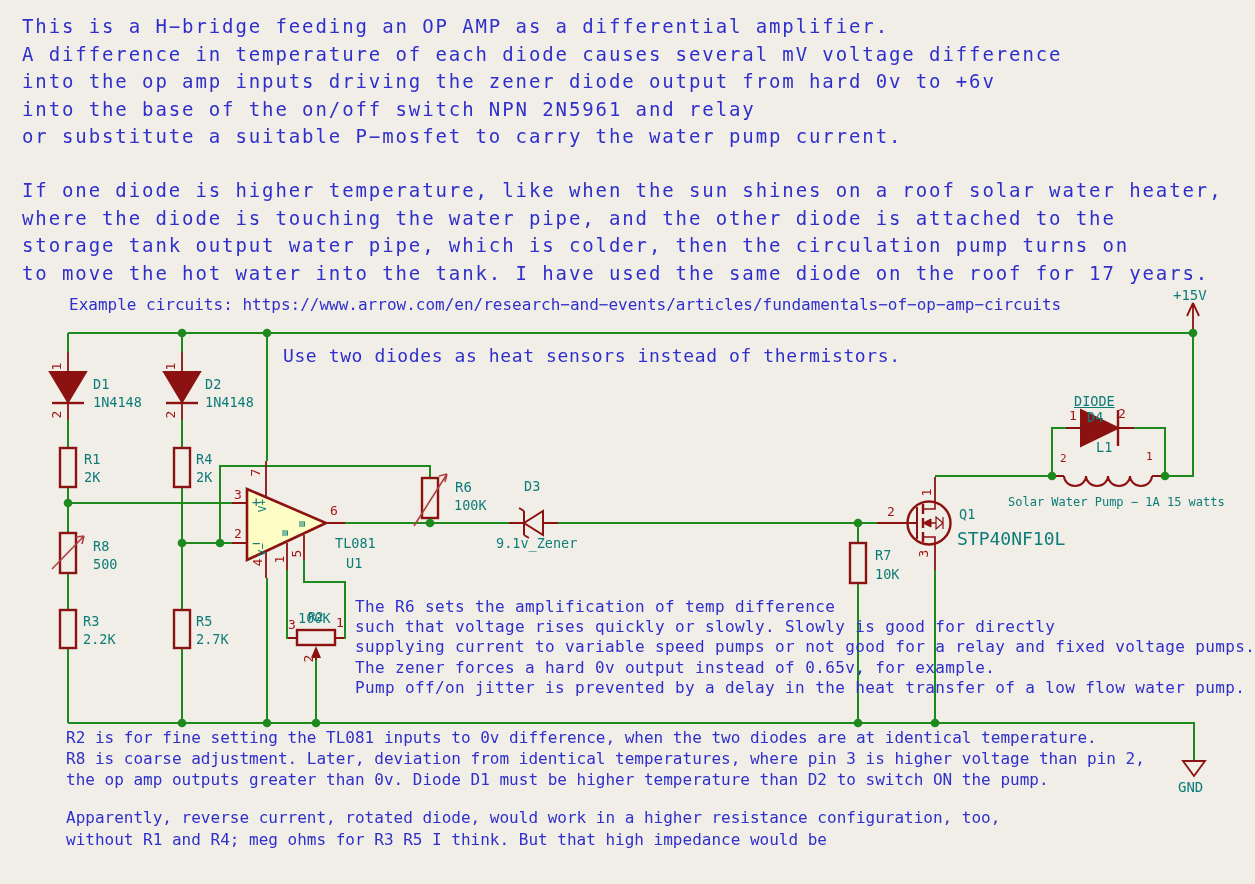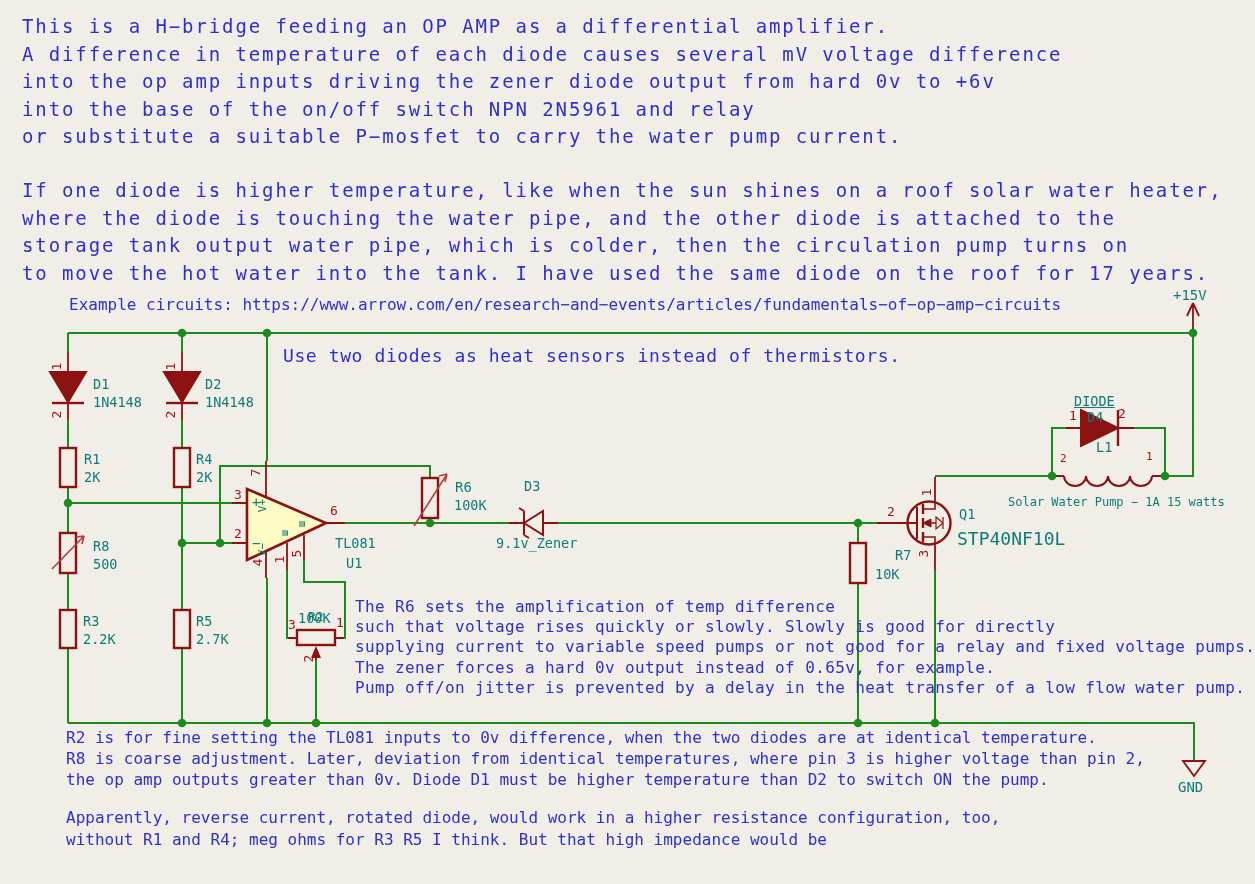--- a/index.html
+++ b/index.html
@@ -189,21 +189,21 @@
       <span class="lbl c-t" style="left: 196px; top: 615px; font-size: 13.5px;">R5</span>
       <span class="lbl c-t" style="left: 196px; top: 633px; font-size: 13.5px;">2.7K</span>
       <span class="lbl c-t" style="left: 335px; top: 537px; font-size: 13.5px;">TL081</span>
       <span class="lbl c-t" style="left: 346px; top: 557px; font-size: 13.5px;">U1</span>
       <span class="lbl c-t" style="left: 308px; top: 594px; font-size: 13px; margin-top: 16px;">R2</span>
       <span class="lbl c-t" style="left: 298px; top: 612px; font-size: 13.5px;">100K</span>
       <span class="lbl c-t" style="left: 455px; top: 480px; font-size: 14px;">R6</span>
       <span class="lbl c-t" style="left: 454px; top: 499px; font-size: 13.5px;">100K</span>
       <span class="lbl c-t" style="left: 524px; top: 480px; font-size: 13.5px;">D3</span>
       <span class="lbl c-t" style="left: 496px; top: 537px; font-size: 13.5px;">9.1v_Zener</span>
-      <span class="lbl c-t" style="left: 875px; top: 549px; font-size: 13.5px; margin-left: 20px;">R7</span>
+      <span class="lbl c-t" style="left: 875px; top: 549px; font-size: 13.5px;">R7</span>
       <span class="lbl c-t" style="left: 875px; top: 568px; font-size: 13.5px;">10K</span>
       <span class="lbl c-t" style="left: 959px; top: 508px; font-size: 13.5px;">Q1</span>
       <span class="lbl c-t" style="left: 957px; top: 530px; font-size: 18px;">STP40NF10L</span>
       <span class="lbl c-t" style="left: 1087px; top: 374px; font-size: 13.5px; margin-top: 37px;">D4</span>
       <span class="lbl c-t" style="left: 1074px; top: 395px; font-size: 13.5px; text-decoration: underline;">DIODE</span>
       <span class="lbl c-t" style="left: 1096px; top: 441px; font-size: 13.5px;">L1</span>
       <span class="lbl c-t" style="left: 1008px; top: 496px; font-size: 12px;">Solar Water Pump − 1A 15 watts</span>
       <span class="lbl c-t" style="left: 1173px; top: 288px; font-size: 14px;">+15V</span>
       <span class="lbl c-t" style="left: 1178px; top: 780px; font-size: 14px;">GND</span>
       <span class="lbl c-r rot" style="left: 53px; top: 360px; font-size: 13px;">1</span>

